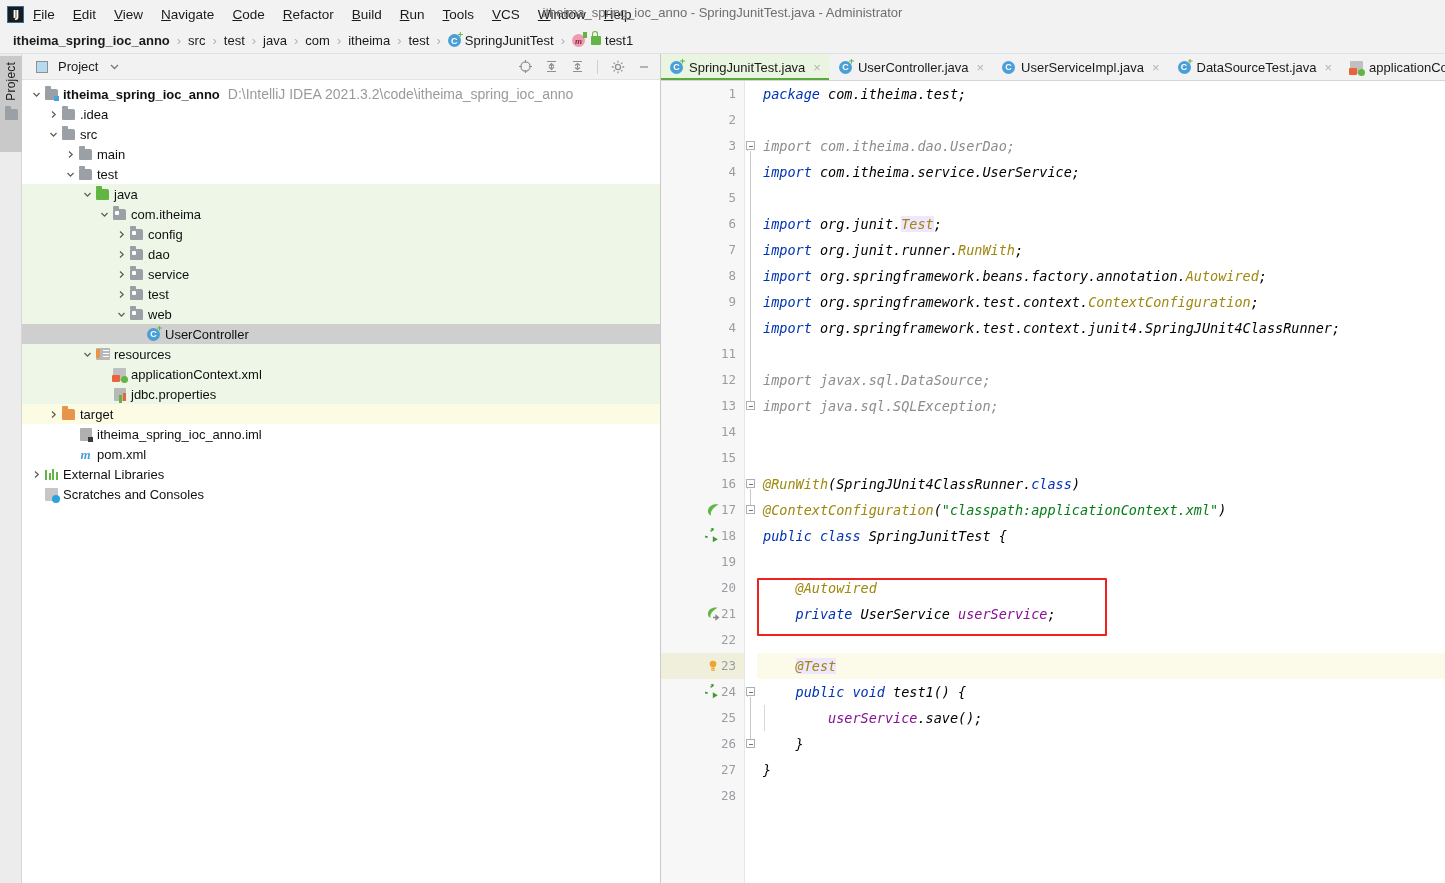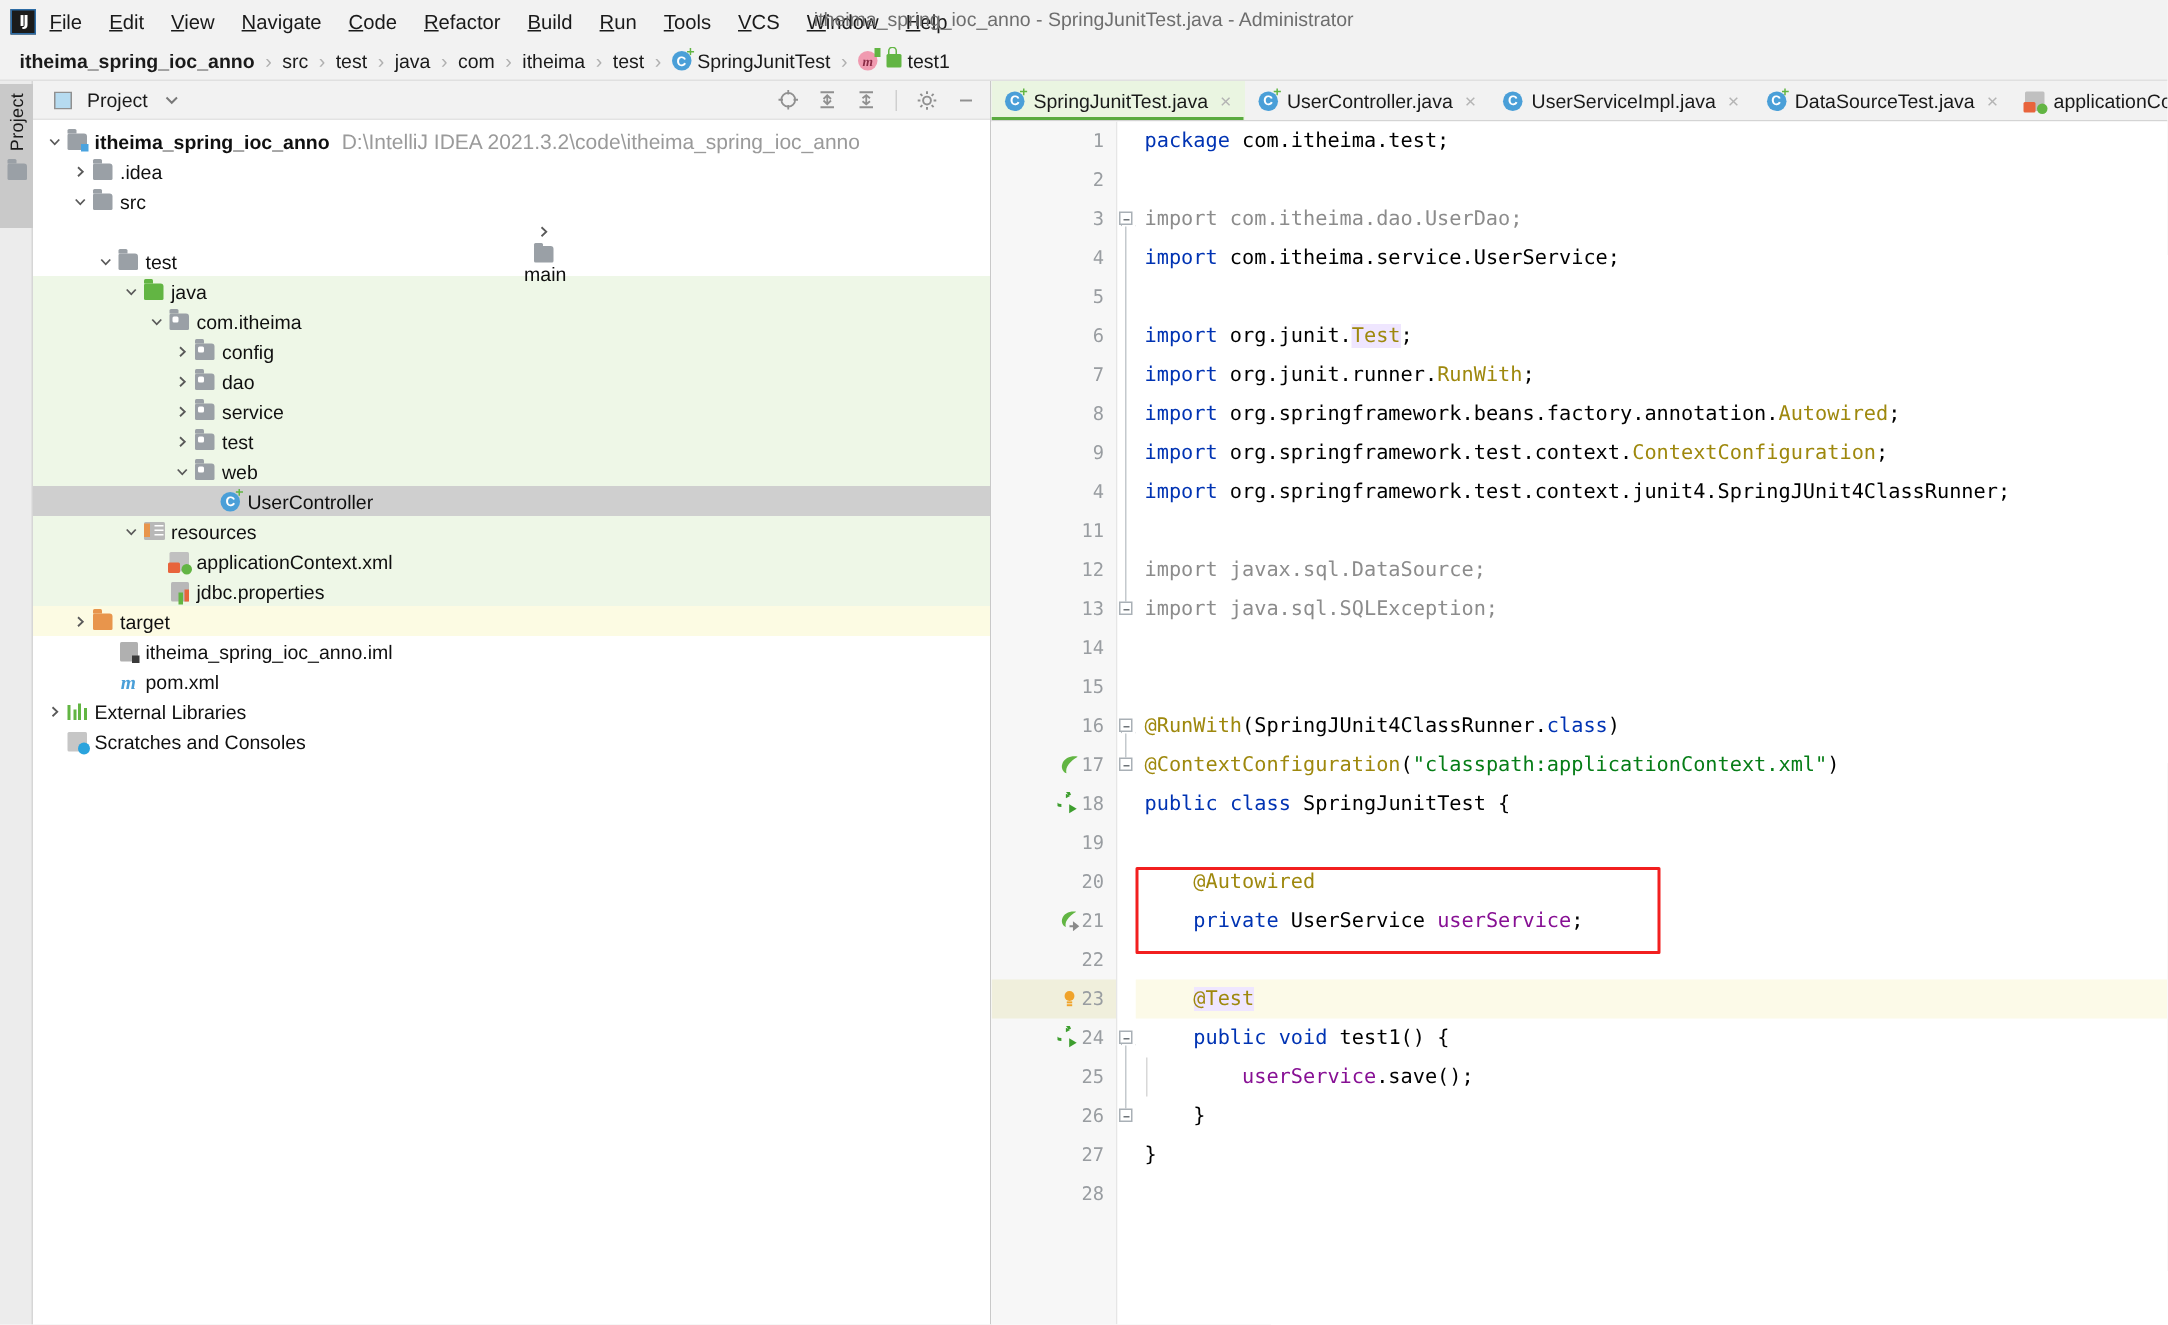--- a/index.html
+++ b/index.html
@@ -169,21 +169,21 @@
 
   .ln {
     height: 26px; line-height: 26px;
     font-family: "DejaVu Sans Mono", monospace; font-size: 13.5px;
   }
   #gutter .ln {
     text-align: right; padding-right: 8px; color: #999da1; font-size: 12.5px;
     position: relative;
   }
   #gutter .ln .gicon { position:absolute; left: 42px; top: 4px; width:18px; height:18px; }
-  #code .ln { padding-left: 6px; white-space: pre; color: #000; }
+  #code .ln { padding-left: 6px; white-space: pre; color: #000; font-style: italic; }
   .ln.caret { background: #fcfae8; }
   #gutter .ln.caret { background: #f0efdc; }
 
   .kw { color: #0033b3; }
   .ann { color: #9e880d; }
   .str { color: #067d17; }
   .fld { color: #871094; }
   .dim { color: #8c8c8c; }
   .hl  { background: #efe6ff; }
 
@@ -348,21 +348,21 @@
           <span class="arrow">
             <svg width="9" height="9" viewBox="0 0 9 9">
               <path d="M1.5 3 L4.5 6.2 L7.5 3" fill="none" stroke="#5a5a5a" stroke-width="1.2"></path>
             </svg>
           </span>
           <span class="ico">
             <span class="fold"></span>
           </span>
           <span class="lbl">src</span>
         </div>
-        <div class="row" style="padding-left: 42px; flex-direction: column;">
+        <div class="row" style="padding-left: 42px;">
           <span class="arrow">
             <svg width="9" height="9" viewBox="0 0 9 9">
               <path d="M3 1.5 L6.2 4.5 L3 7.5" fill="none" stroke="#5a5a5a" stroke-width="1.2"></path>
             </svg>
           </span>
           <span class="ico">
             <span class="fold"></span>
           </span>
           <span class="lbl">main</span>
         </div>

